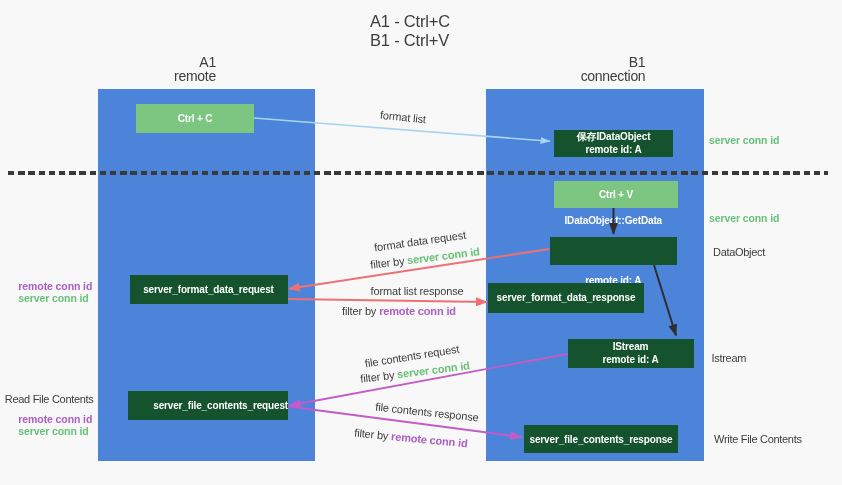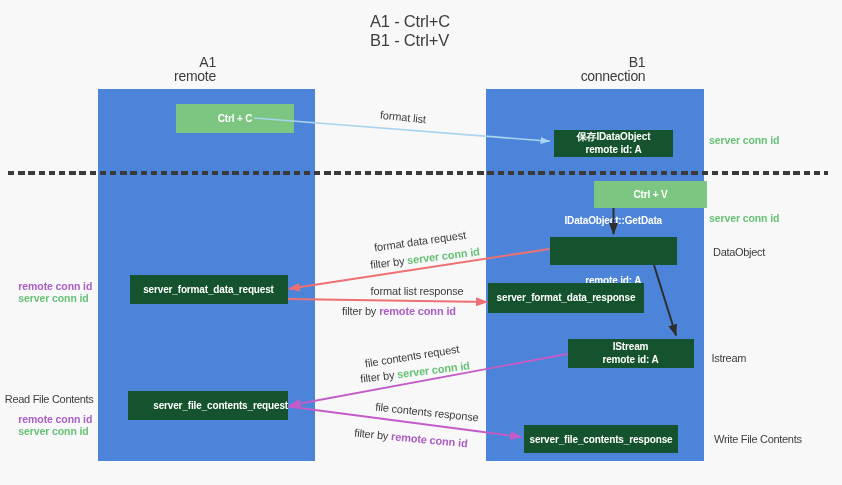--- a/index.html
+++ b/index.html
@@ -16,25 +16,25 @@
 
   .panel{background:#4c84d9;}
   #panel-a{left:97.5px;top:89px;width:217px;height:372px;}
   #panel-b{left:486px;top:88.5px;width:217.5px;height:372.5px;}
 
   #divider{left:8px;top:171px;width:820px;height:3.6px;
     background:repeating-linear-gradient(90deg,#3a3a3a 0px,#3a3a3a 6.4px,transparent 6.4px,transparent 10.2px);}
 
   .node{display:flex;flex-direction:column;align-items:center;justify-content:center;
         color:#ffffff;font-size:10px;letter-spacing:-0.15px;font-weight:600;line-height:13px;text-align:center;white-space:nowrap;}
-  .node.green{background:#7dc682;margin-left:40px;}
+  .node.green{background:#7dc682;}
   .node.orange{background:#14532d;}
   #node-ctrl-c{left:136px;top:104px;width:118px;height:29px;}
   #node-save-obj{left:554px;top:129.5px;width:119px;height:27.5px;}
-  #node-ctrl-v{left:554px;top:180.5px;width:113px;height:27px;}
+  #node-ctrl-v{left:554px;top:180.5px;width:124px;height:27px;}
   #node-getdata{left:549.5px;top:236.5px;width:127.5px;height:28.5px;gap:47px;}
   #node-format-req{left:129.5px;top:275px;width:158px;height:29px;}
   #node-format-resp{left:488px;top:283px;width:156px;height:29.5px;}
   #node-istream{left:567.5px;top:339px;width:126px;height:28.5px;}
   #node-file-req{left:127.5px;top:390.5px;width:160.5px;height:29px;align-items:flex-end;}
   #node-file-resp{left:524px;top:425px;width:154px;height:28px;}
 
   .lbl{font-size:10.5px;letter-spacing:-0.1px;color:#3d3d3d;white-space:nowrap;}
   .lbl .key-green, .key-green{color:#67c177;font-weight:700;}
   .lbl .key-purple, .key-purple{color:#ab5ec4;font-weight:700;}

